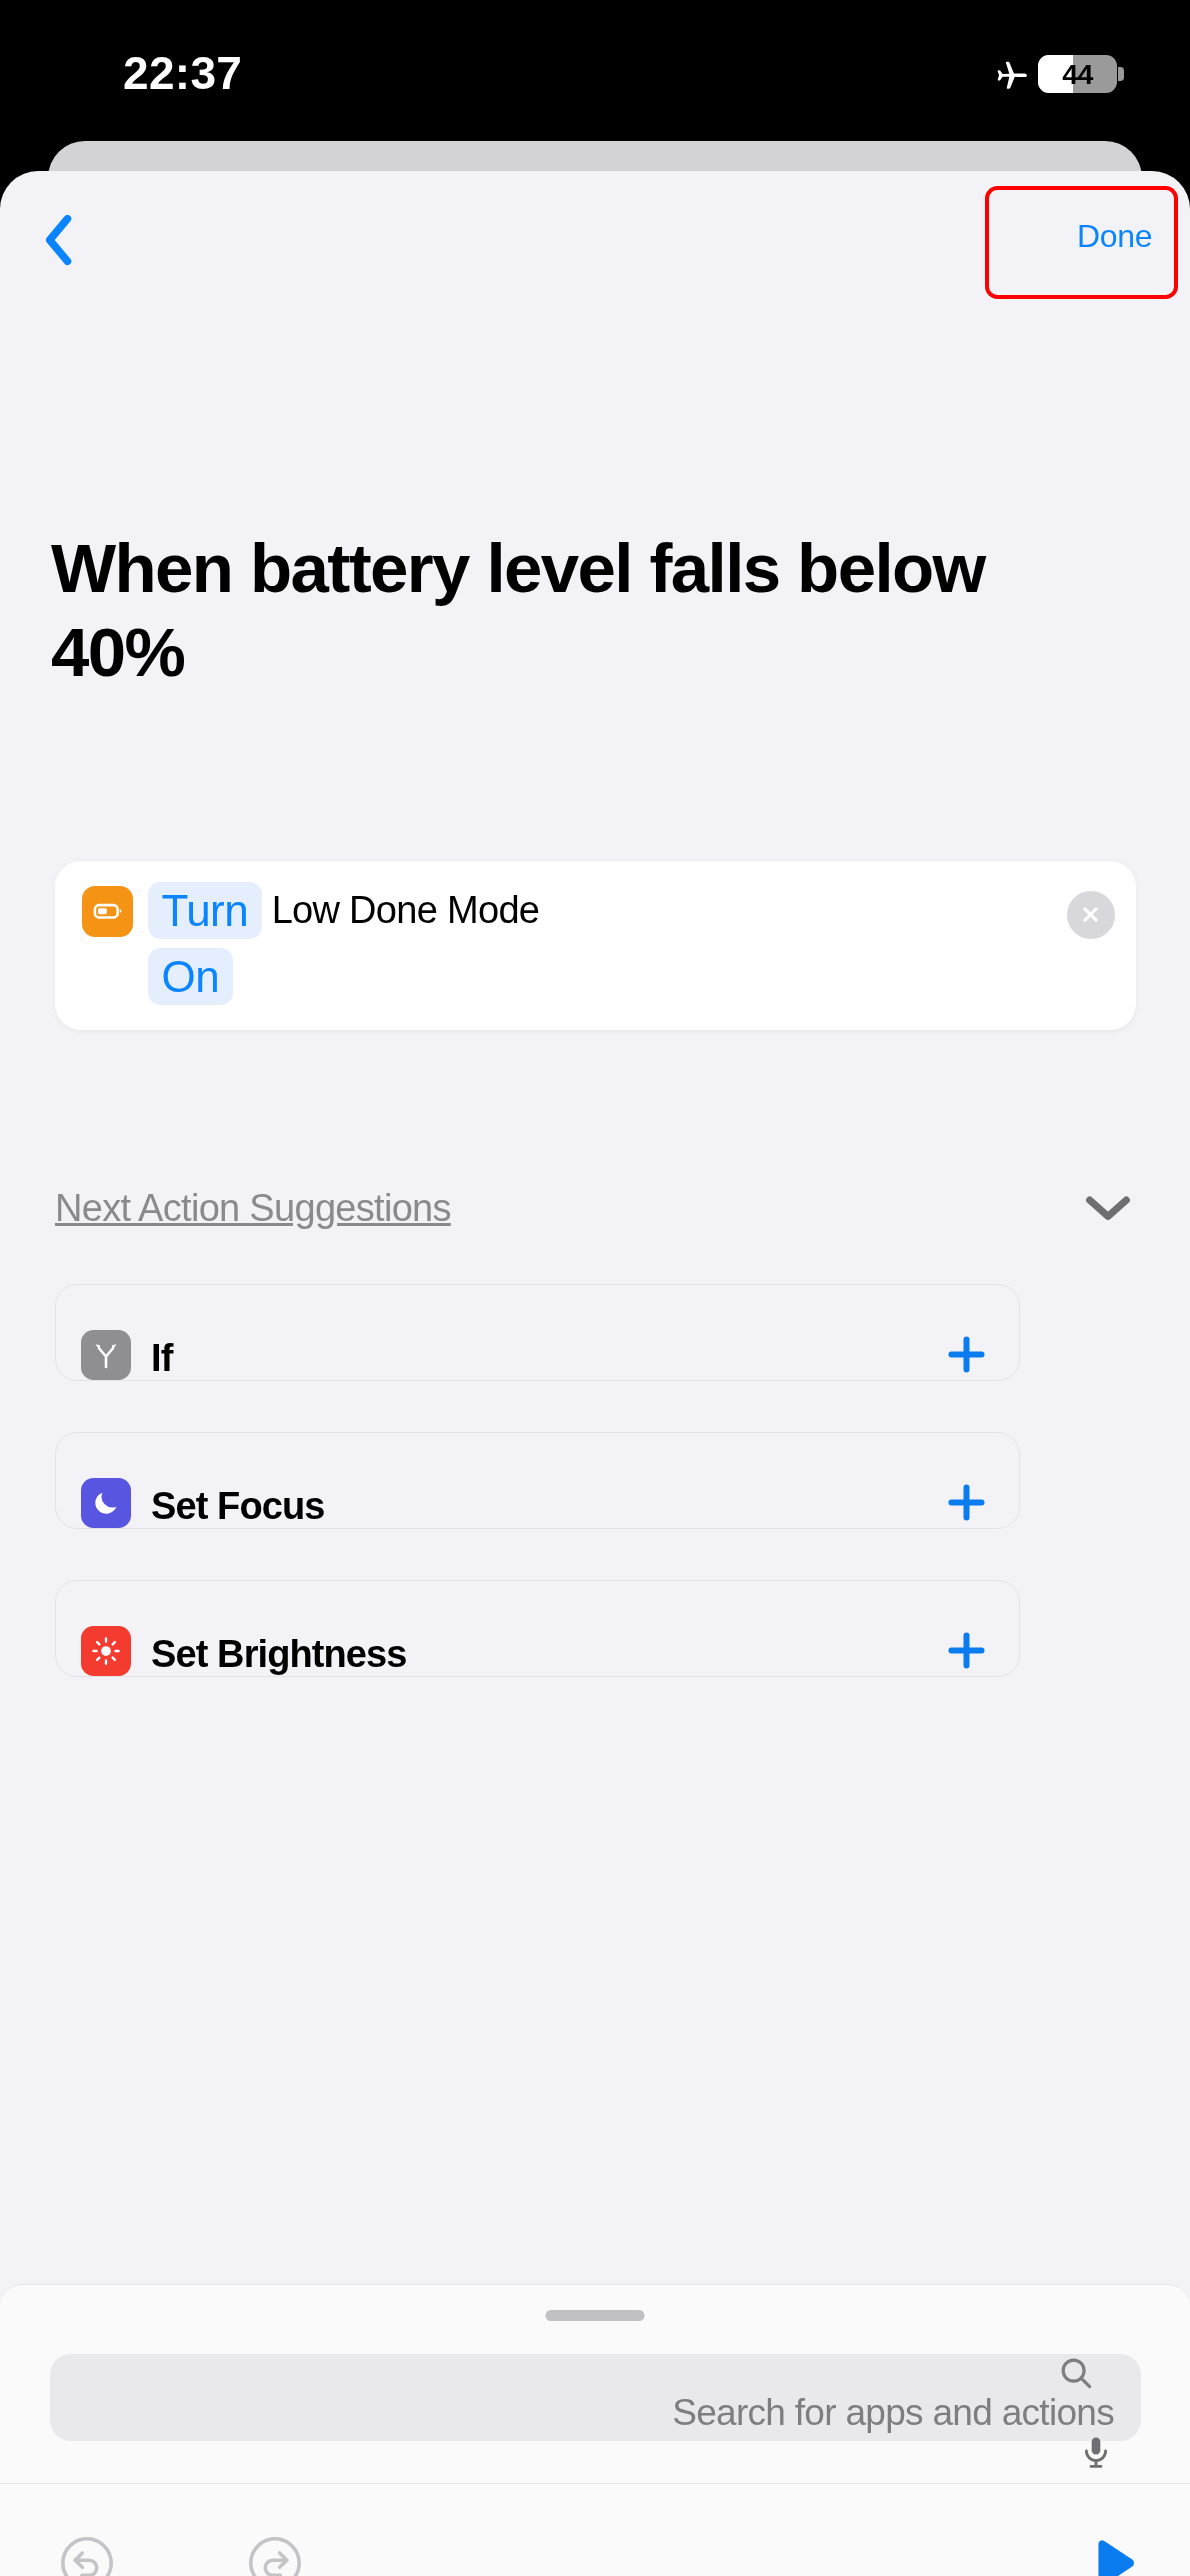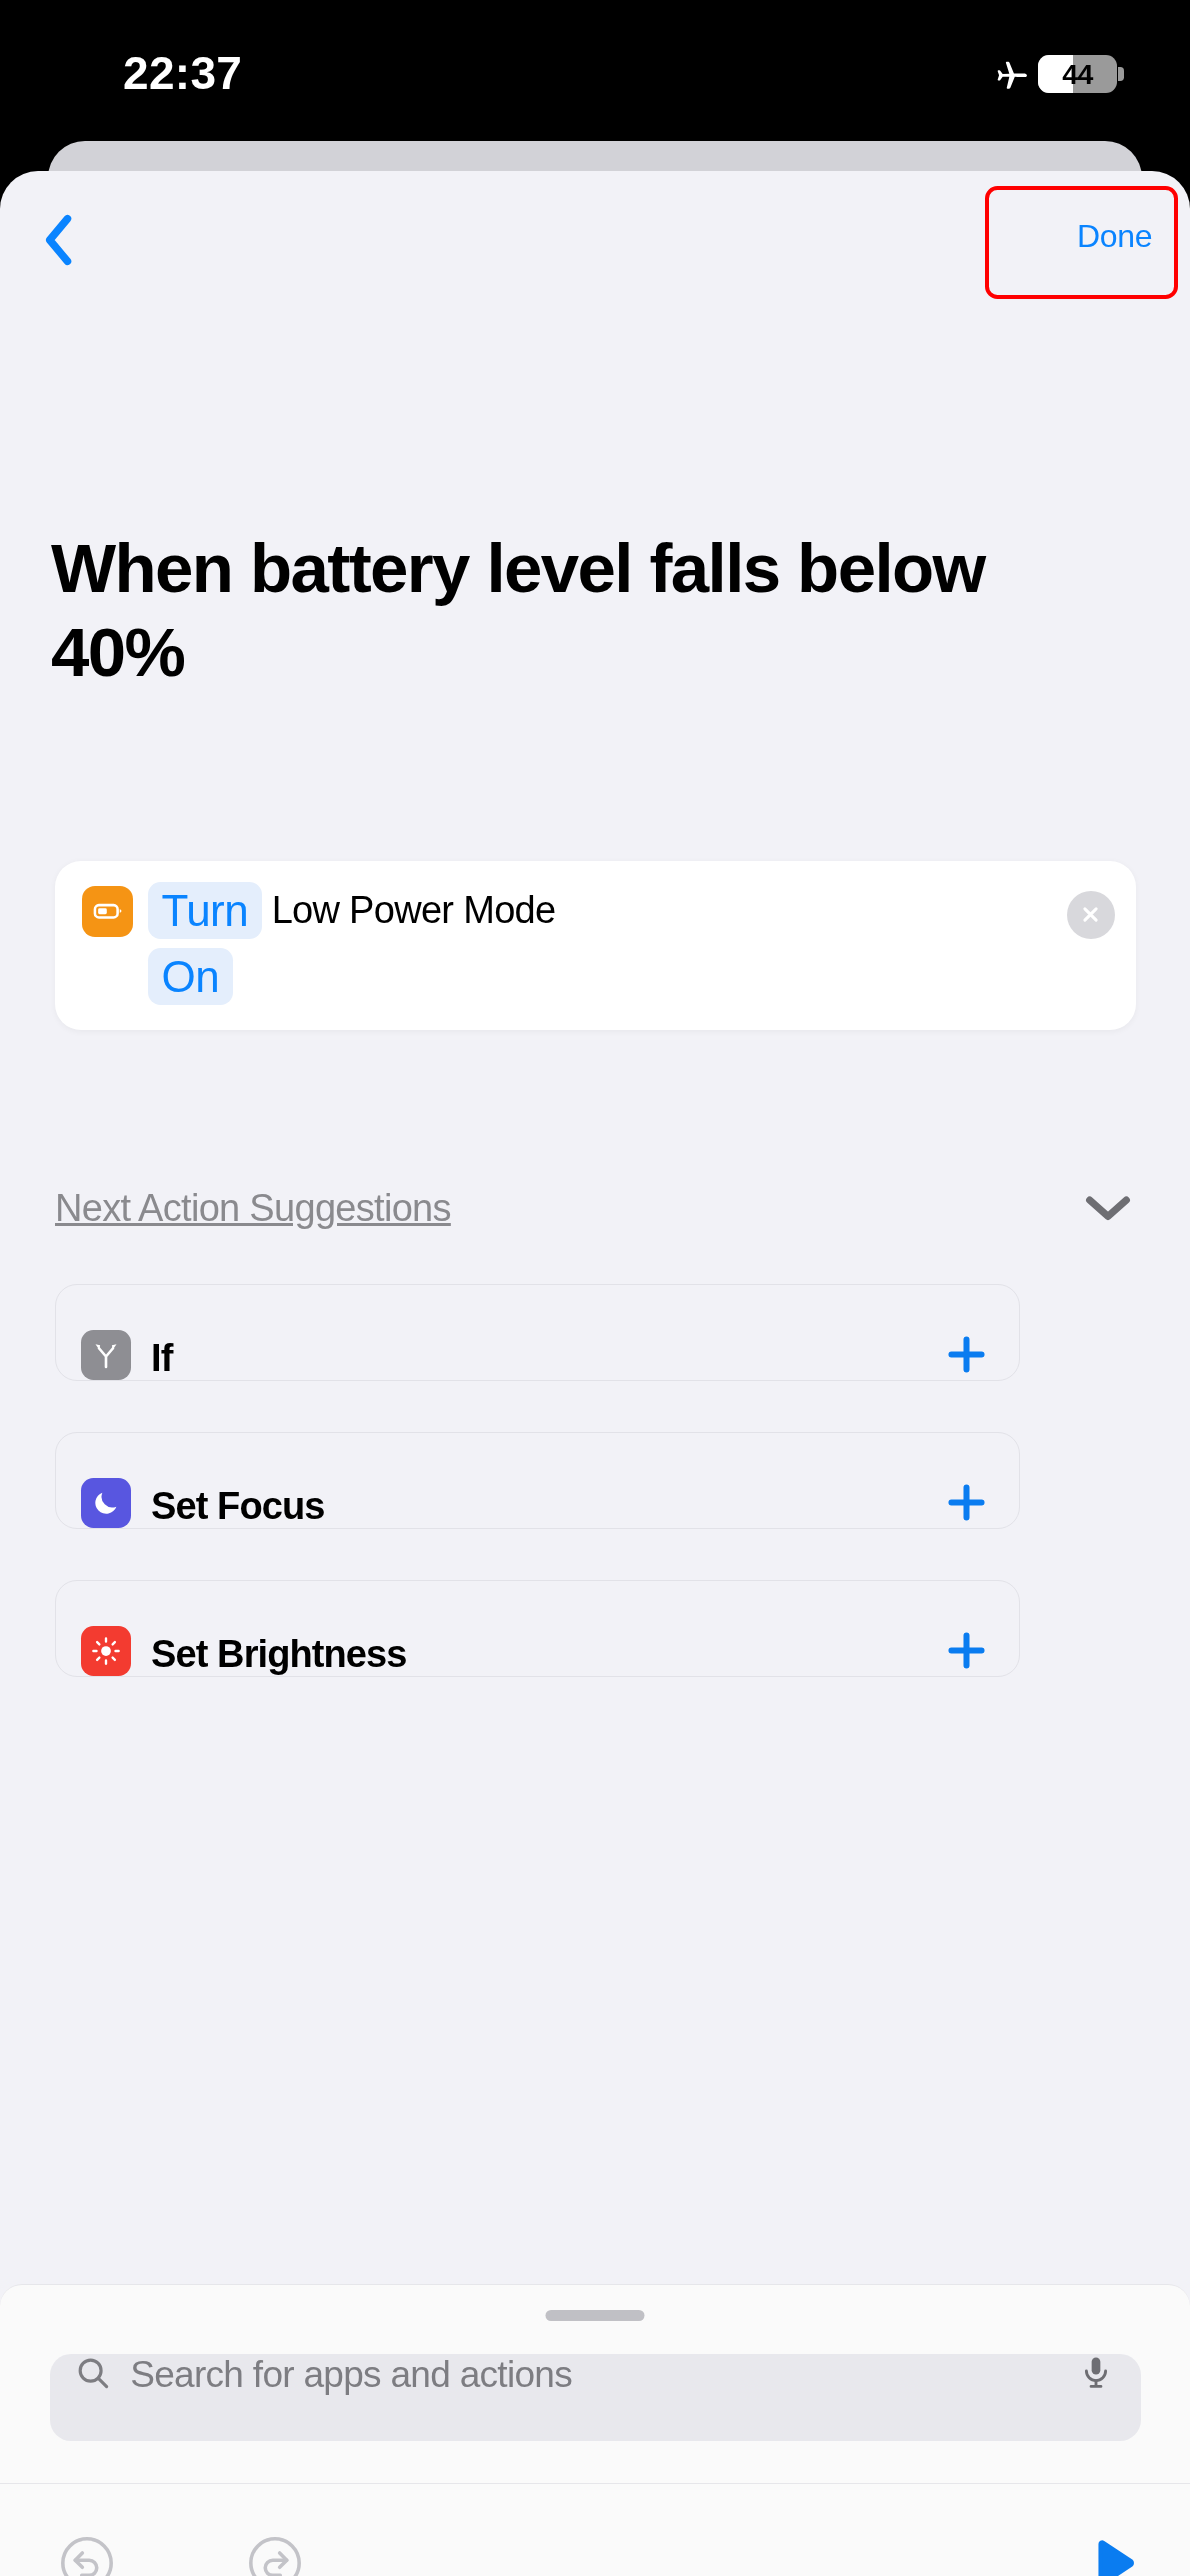--- a/index.html
+++ b/index.html
@@ -167,21 +167,21 @@
     background:#fafafa; border-radius:22px 22px 0 0;
     border-top:1.2px solid #e6e6ea;
   }
   .grabber {
     position:absolute; left:50%; top:25px; transform:translateX(-50%);
     width:99px; height:11px; border-radius:5.6px; background:#c0c0c5;
   }
   .search-bar {
     position:absolute; left:50px; top:69px; width:1091px; height:87px;
     background:#e8e8ed; border-radius:21px;
-    display:flex; align-items:flex-start; padding:0 27px 0 23.6px;
+    display:flex; align-items:flex-end; padding:0 27px 0 23.6px;flex-direction:column;
   }
   .search-icon-wrap { flex:0 0 auto; display:flex; align-items:center; margin-right:18.6px; }
   .search-placeholder {
     flex:1 1 auto; font-size:37px; color:#7d7d82; letter-spacing:-0.7px; font-weight:400;
   }
   .mic-icon-wrap { flex:0 0 auto; display:flex; align-items:center; }
 
   .toolbar {
     position:absolute; left:0; top:198px; width:1190px; height:167px;
     border-top:1.2px solid #e6e6ea;
@@ -233,21 +233,21 @@
     <div class="action-card">
       <div class="action-row">
         <span class="app-icon icon-battery">
           <svg width="32" height="32" viewBox="0 0 24 24" fill="none">
             <rect x="2.2" y="7.6" width="17" height="9.2" rx="3" stroke="#ffffff" stroke-width="1.9"></rect>
             <rect x="4.6" y="10" width="6.5" height="4.5" rx="1.1" fill="#ffffff"></rect>
             <path d="M20.8 10.6v2.8c.8-.3 1.3-.9 1.3-1.4s-.5-1.1-1.3-1.4z" fill="#ffffff"></path>
           </svg>
         </span>
         <span class="token">Turn</span>
-        <span class="action-text">Low Power Mode</span>
+        <span class="action-text">Low Done Mode</span>
         <div class="action-line2">
           <span class="token">On</span>
         </div>
         <div class="close-button">
           <svg width="25" height="25" viewBox="0 0 24 24" fill="none">
             <path d="M6.6 6.6 L17.4 17.4 M17.4 6.6 L6.6 17.4" stroke="#ffffff" stroke-width="2.9" stroke-linecap="round"></path>
           </svg>
         </div>
       </div>
     </div>

